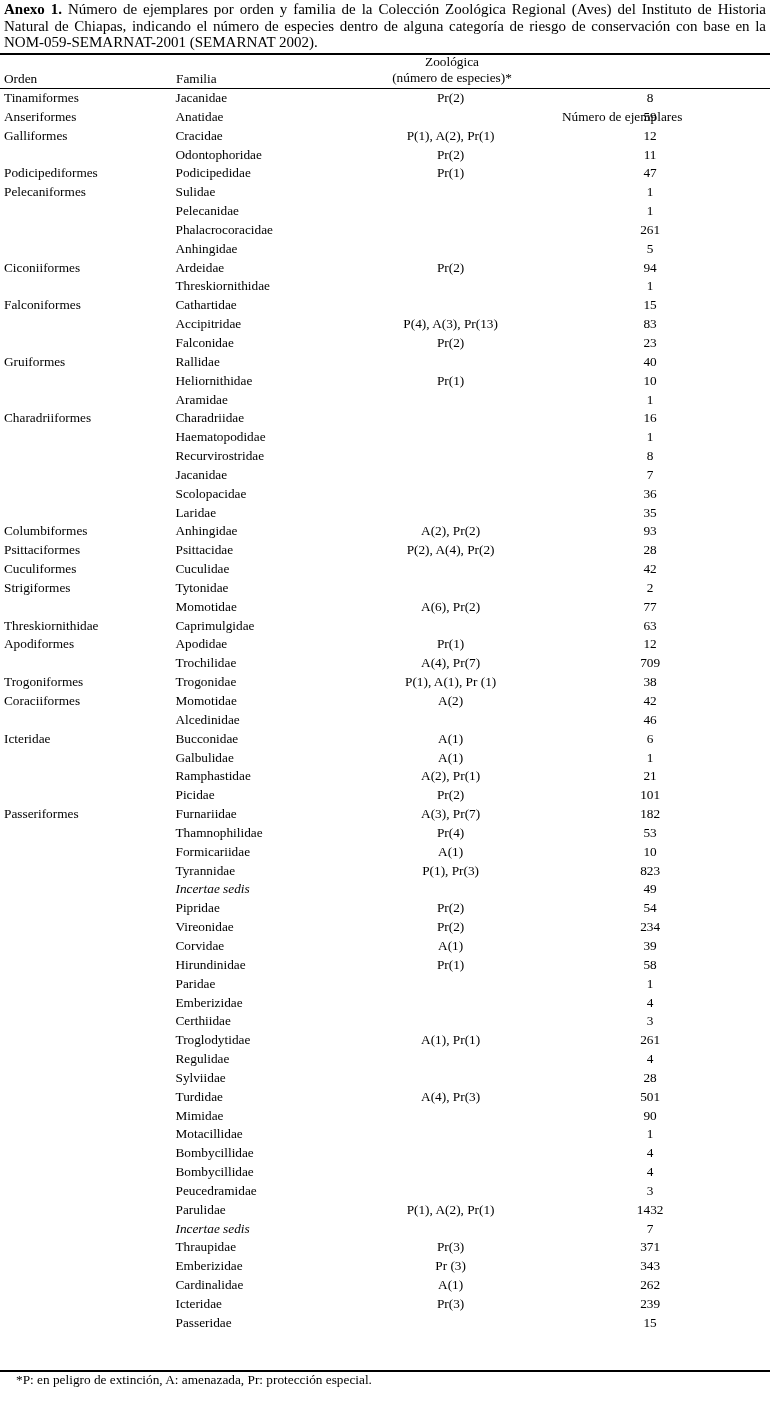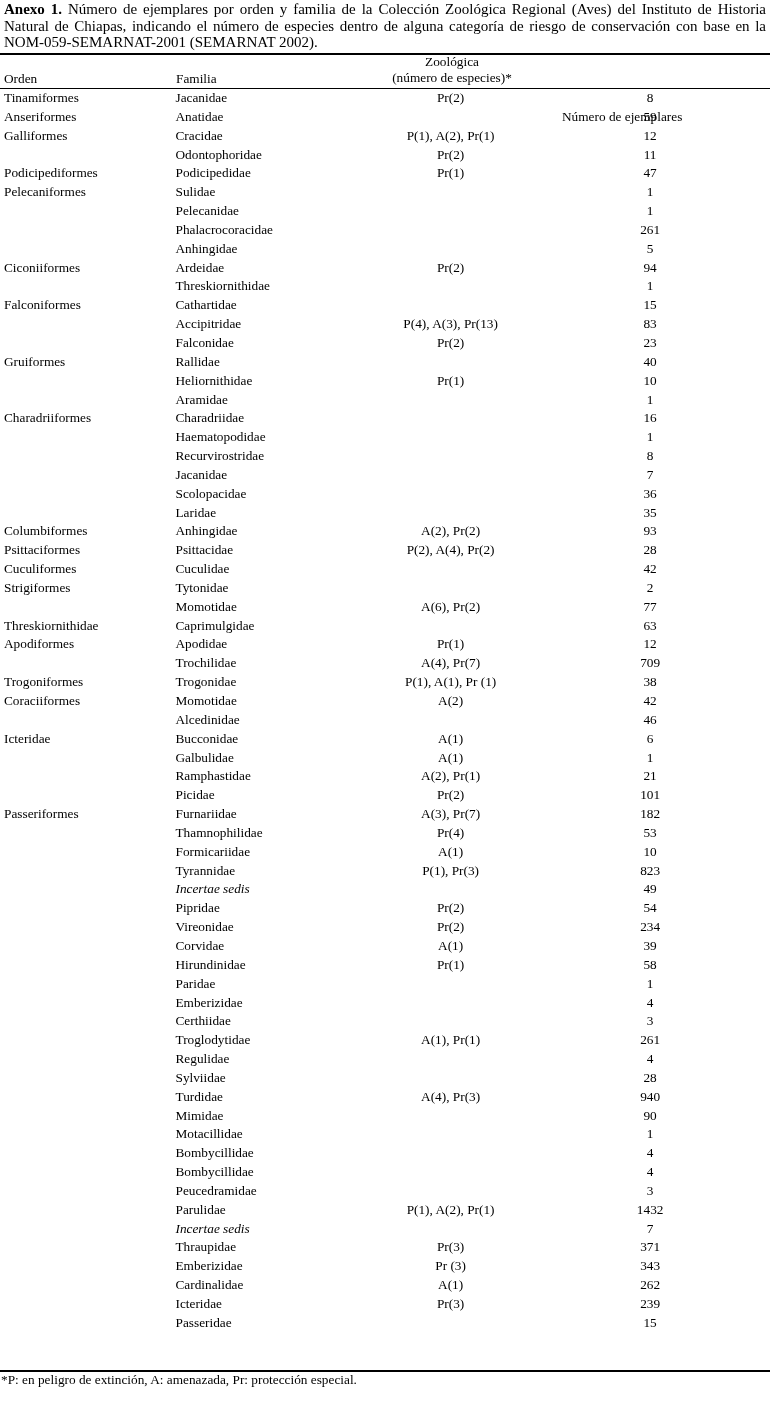--- a/index.html
+++ b/index.html
@@ -18,21 +18,21 @@
   .hdr.cat { left:352px; width:200px; text-align:center; top:54px; }
   .hdr.num { left:562px; width:200px; text-align:left; top:71px;margin-top:38px; }
   table.rows { position:absolute; left:0; top:89px; border-collapse:collapse; width:770px; }
   table.rows td { padding:0; height:18.84px; line-height:18.84px; white-space:nowrap; vertical-align:middle; }
   td.c-orden { width:172px; padding-left:4px !important; }
   td.c-familia { width:176px; }
   td.c-cat { width:200px; text-align:center; }
   td.c-num { width:220px; text-align:center; padding-right:0; }
   td.c-num span { display:inline-block; width:200px; text-align:center; margin-left:-20px; }
   .ital { font-style:italic;margin-left:39px; }
-  .foot { position:absolute; left:1px; top:1372px; line-height:16px; white-space:nowrap;text-align:right; }
+  .foot { position:absolute; left:16px; top:1372px; line-height:16px; white-space:nowrap;text-align:right; }
 </style>
 </head>
 <body>
 
 <div class="caption"><b>Anexo 1.</b><span> Número de ejemplares por orden y familia de la Colección Zoológica Regional (Aves) del Instituto de Historia Natural de Chiapas, indicando el número de especies dentro de alguna categoría de riesgo de conservación con base en la NOM-059-SEMARNAT-2001 (SEMARNAT 2002).</span></div>
 
 <div class="rule top"></div>
 
 <div class="hdr orden">Orden</div>
 <div class="hdr familia">Familia</div>
@@ -361,21 +361,21 @@
       <tr>
         <td class="c-orden"></td>
         <td class="c-familia">Sylviidae</td>
         <td class="c-cat"></td>
         <td class="c-num"><span>28</span></td>
       </tr>
       <tr>
         <td class="c-orden"></td>
         <td class="c-familia">Turdidae</td>
         <td class="c-cat">A(4), Pr(3)</td>
-        <td class="c-num"><span>940</span></td>
+        <td class="c-num"><span>501</span></td>
       </tr>
       <tr>
         <td class="c-orden"></td>
         <td class="c-familia">Mimidae</td>
         <td class="c-cat"></td>
         <td class="c-num"><span>90</span></td>
       </tr>
       <tr>
         <td class="c-orden"></td>
         <td class="c-familia">Motacillidae</td>

